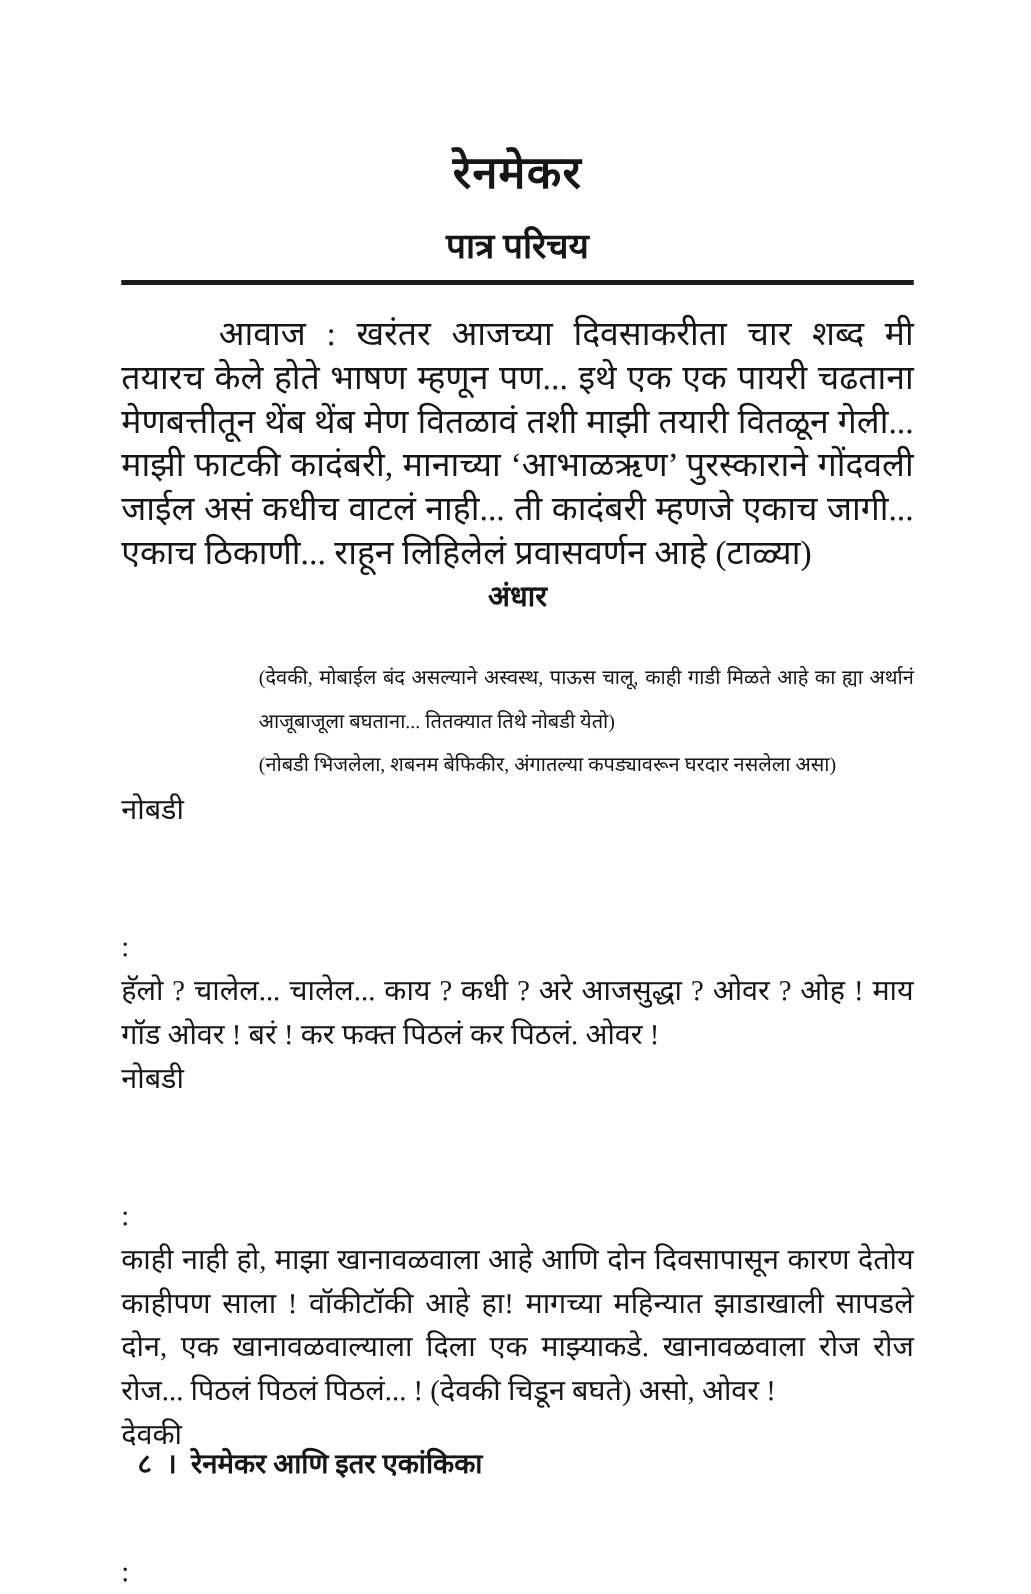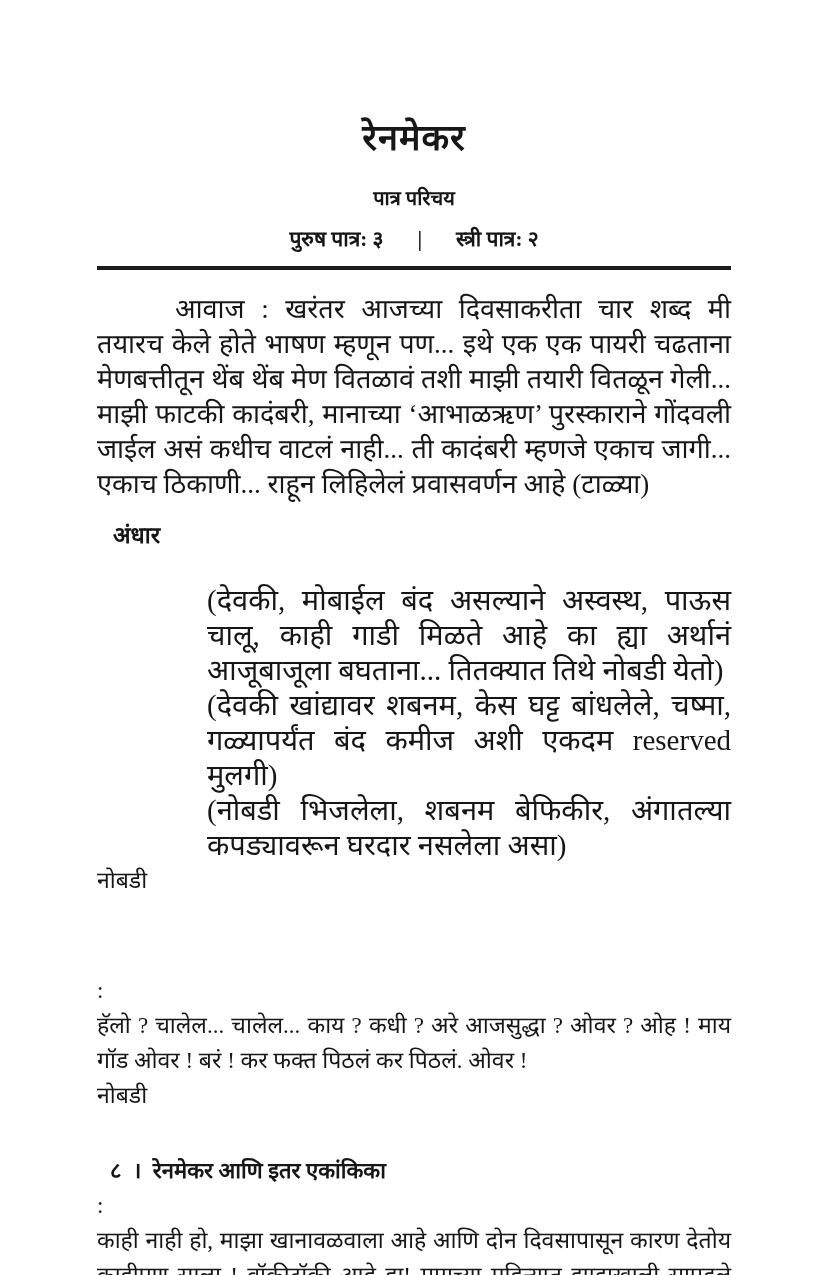--- a/index.html
+++ b/index.html
@@ -26,21 +26,21 @@
     margin: 116px 0 0 0;
     text-align: center;
     font-size: 36px;
     line-height: 44px;
     font-weight: 700;
     letter-spacing: 1px;
   }
   .subtitle {
     margin-top: 24px;
     text-align: center;
-    font-size: 20px;
+    font-size: 28px;
     line-height: 28px;
     font-weight: 700;
   }
   .cast-line {
     margin-top: 12px;
     display: flex;
     justify-content: center;
     align-items: baseline;
     gap: 34px;
     font-size: 21px;
@@ -56,33 +56,33 @@
   .body-text {
     font-size: 27px;
     line-height: 35px;
     text-align: justify;
   }
   .intro {
     margin: 22px 0 0 0;
     text-indent: 78px;
   }
   .scene-heading {
-    margin: 16px;
-    text-align: left;
+    margin: 0;
+    text-align: center;
     font-size: 23px;
     line-height: 35px;
     font-weight: 700;
   }
   .stage-directions {
     margin: 30px 0 0 110px;
   }
   .stage-directions p {
     margin: 0;
     text-align: justify;
-    font-size: 29px;
+    font-size: 16px;
     line-height: 35px;
     font-family: Liberation Serif, serif;
   }
   .dialogues {
     margin-top: 0;
   }
   .dialogue-row {
     display: flex;
     align-items: flex-start;
     font-size: 23px;
@@ -113,35 +113,29 @@
 </head>
 <body>
 
 <div class="sheet">
   <div class="content">
 
     <h1 class="title">रेनमेकर</h1>
 
     <div class="subtitle">पात्र परिचय</div>
 
-    <div class="cast-line">
-      <span>पुरुष पात्र: ३</span>
-      <span>|</span>
-      <span>स्त्री पात्र: २</span>
-    </div>
 
     <hr class="rule">
 
     <p class="body-text intro">आवाज : खरंतर आजच्या दिवसाकरीता चार शब्द मी तयारच केले होते भाषण म्हणून पण... इथे एक एक पायरी चढताना मेणबत्तीतून थेंब थेंब मेण वितळावं तशी माझी तयारी वितळून गेली... माझी फाटकी कादंबरी, मानाच्या ‘आभाळऋण’ पुरस्काराने गोंदवली जाईल असं कधीच वाटलं नाही... ती कादंबरी म्हणजे एकाच जागी... एकाच ठिकाणी... राहून लिहिलेलं प्रवासवर्णन आहे (टाळ्या)</p>
 
     <h2 class="scene-heading">अंधार</h2>
 
     <div class="stage-directions">
       <p>(देवकी, मोबाईल बंद असल्याने अस्वस्थ, पाऊस चालू, काही गाडी मिळते आहे का ह्या अर्थानं आजूबाजूला बघताना... तितक्यात तिथे नोबडी येतो)</p>
-      <p>(देवकी खांद्यावर शबनम, केस घट्ट बांधलेले, चष्मा, गळ्यापर्यंत बंद कमीज अशी एकदम reserved मुलगी)</p>
       <p>(नोबडी भिजलेला, शबनम बेफिकीर, अंगातल्या कपड्यावरून घरदार नसलेला असा)</p>
     </div>
 
     <div class="dialogues">
       <div class="dialogue-row">
         <span class="speaker">नोबडी</span>
         <span class="colon">:</span>
         <span class="dtext">हॅलो ? चालेल... चालेल... काय ? कधी ? अरे आजसुद्धा ? ओवर ? ओह ! माय गॉड ओवर ! बरं ! कर फक्त पिठलं कर पिठलं. ओवर !</span>
       </div>
       <div class="dialogue-row">

